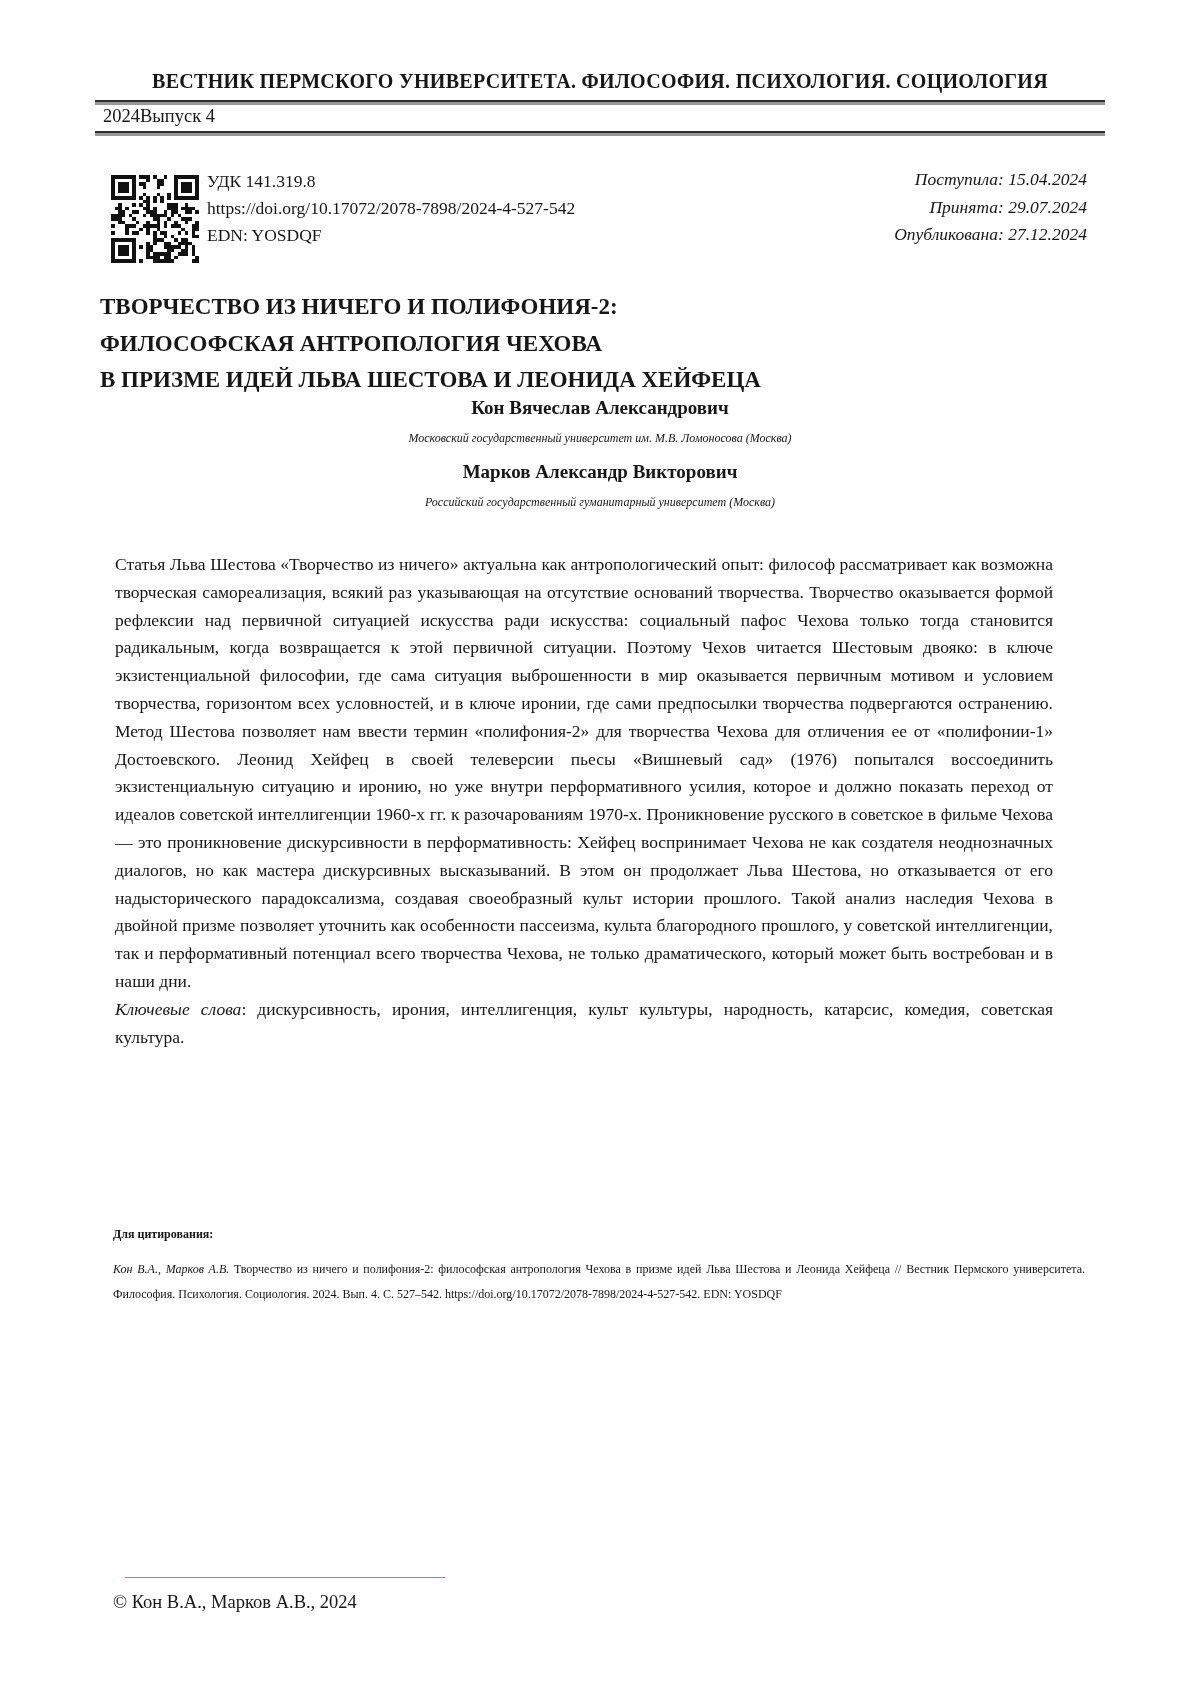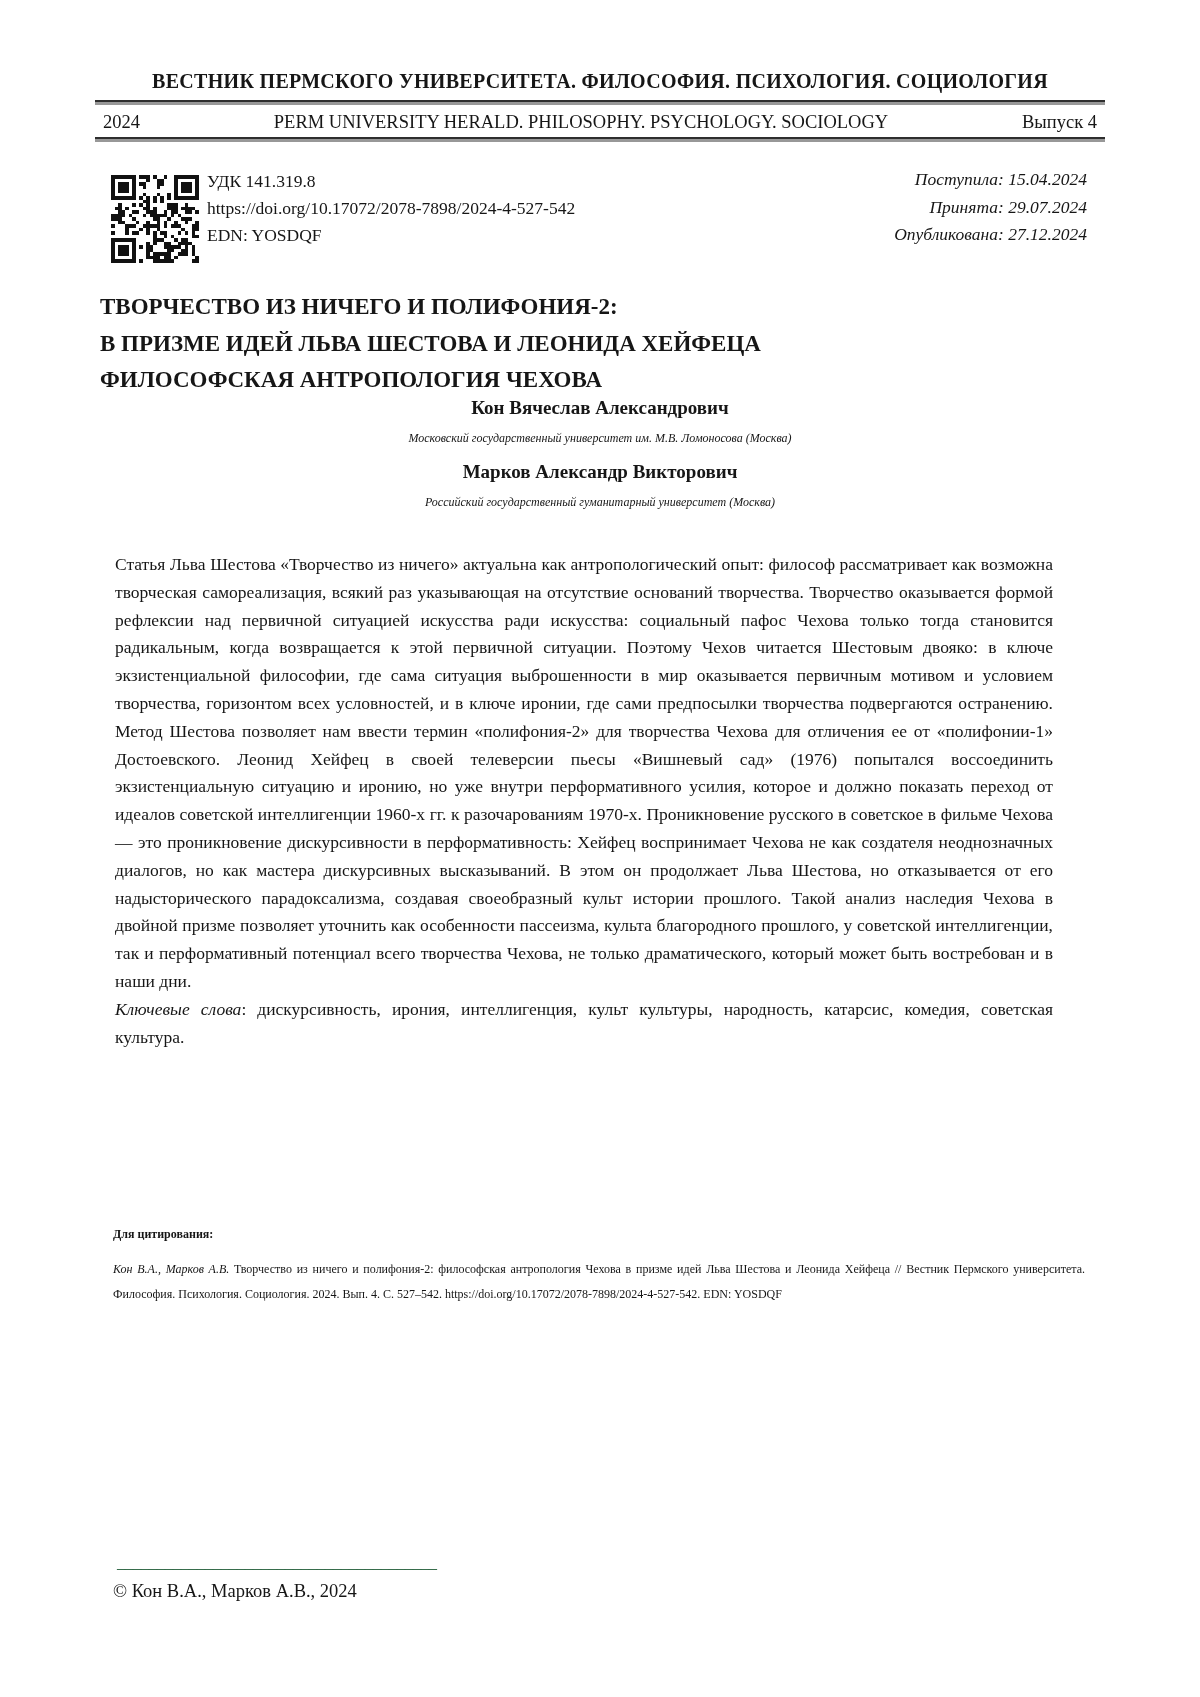--- a/index.html
+++ b/index.html
@@ -14,21 +14,21 @@
   }
   
   .masthead{position:absolute;left:95px;right:95px;top:70px;}
   .mast-ru{
     text-align:center;font-weight:bold;font-size:20px;
     letter-spacing:.3px;margin:0 0 7px 0;white-space:nowrap;
   }
   .rule{height:5px;background:linear-gradient(to bottom,#2e2e2e 0 2px,#989898 2px 100%);}
   .mast-row{
     display:flex;align-items:flex-start;
-    font-size:18.5px;padding:7px 8px 4px 8px;
+    font-size:18.5px;padding:1px 8px 4px 8px;
   }
   .mast-year{flex:0 0 auto;}
   .mast-en{flex:1 1 auto;text-align:center;white-space:nowrap;}
   .mast-issue{flex:0 0 auto;}
   
   .meta{position:absolute;left:95px;right:95px;top:155px;height:120px;}
   .qr{position:absolute;left:16px;top:20px;width:88px;height:88px;}
   .udc-block{position:absolute;left:112px;top:13px;font-size:17.5px;line-height:27px;}
   .dates{position:absolute;right:18px;top:11px;text-align:right;font-style:italic;font-size:17.5px;line-height:27.5px;}
   
@@ -47,34 +47,33 @@
   }
   .abstract p{margin:0;}
   .kw-label{font-style:italic;}
   
   .citation{position:absolute;left:113px;width:972px;top:1227px;font-size:12px;}
   .cit-label{font-weight:bold;margin:0 0 15px 0;}
   .cit-text{margin:0;line-height:24.5px;text-align:justify;}
   .cit-authors{font-style:italic;}
   
   .footer{position:absolute;left:113px;top:1550px;}
-  .footer-rule{font-size:16px;letter-spacing:0;color:#14532d;margin:4px;}
+  .footer-rule{font-size:16px;letter-spacing:0;color:#ef4444;margin:12px;}
   .copyright{font-size:18.5px;margin:9px 0 0 0;}
 </style>
 </head>
 <body>
 
 <div class="page">
 
   <div class="masthead">
     <div class="mast-ru">ВЕСТНИК ПЕРМСКОГО УНИВЕРСИТЕТА. ФИЛОСОФИЯ. ПСИХОЛОГИЯ. СОЦИОЛОГИЯ</div>
     <div class="rule"></div>
     <div class="mast-row">
       <span class="mast-year">2024</span>
-      <span class="mast-en">PERM UNIVERSITY HERALD. PHILOSOPHY. PSYCHOLOGY. SOCIOLOGY</span>
       <span class="mast-issue">Выпуск 4</span>
     </div>
     <div class="rule"></div>
   </div>
 
   <div class="meta">
     <svg class="qr" viewBox="0 0 25 25" shape-rendering="crispEdges" fill="#111">
         <rect x="0" y="0" width="1" height="1"></rect>
         <rect x="1" y="0" width="1" height="1"></rect>
         <rect x="2" y="0" width="1" height="1"></rect>
@@ -370,22 +369,22 @@
     </div>
     <div class="dates">
       <div>Поступила: 15.04.2024</div>
       <div>Принята: 29.07.2024</div>
       <div>Опубликована: 27.12.2024</div>
     </div>
   </div>
 
   <div class="art-title">
     <div>ТВОРЧЕСТВО ИЗ НИЧЕГО И ПОЛИФОНИЯ-2:</div>
+    <div>ФИЛОСОФСКАЯ АНТРОПОЛОГИЯ ЧЕХОВА</div>
     <div>В ПРИЗМЕ ИДЕЙ ЛЬВА ШЕСТОВА И ЛЕОНИДА ХЕЙФЕЦА</div>
-    <div>ФИЛОСОФСКАЯ АНТРОПОЛОГИЯ ЧЕХОВА</div>
   </div>
 
   <div class="authors">
     <div class="author-name">Кон Вячеслав Александрович</div>
     <div class="author-affil">Московский государственный университет им. М.В. Ломоносова (Москва)</div>
     <div class="author-name">Марков Александр Викторович</div>
     <div class="author-affil">Российский государственный гуманитарный университет (Москва)</div>
   </div>
 
   <div class="abstract">

